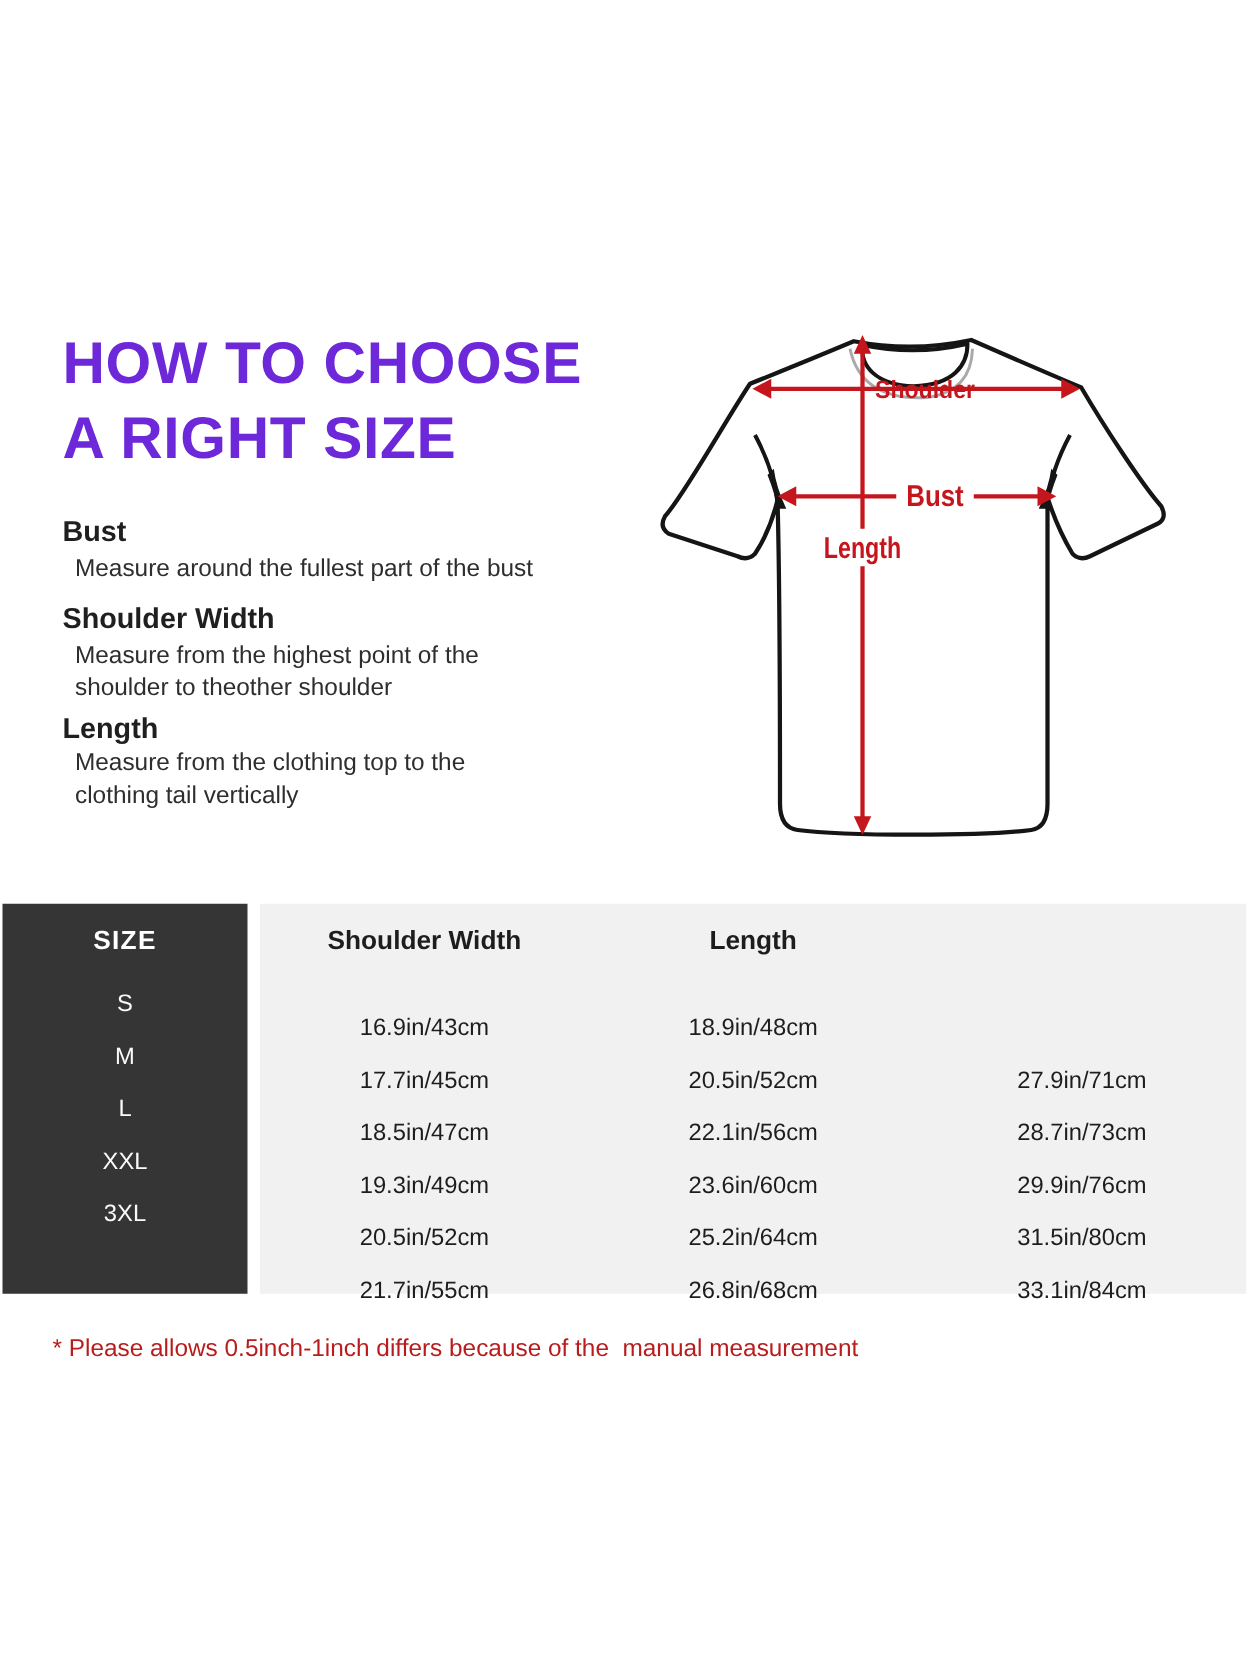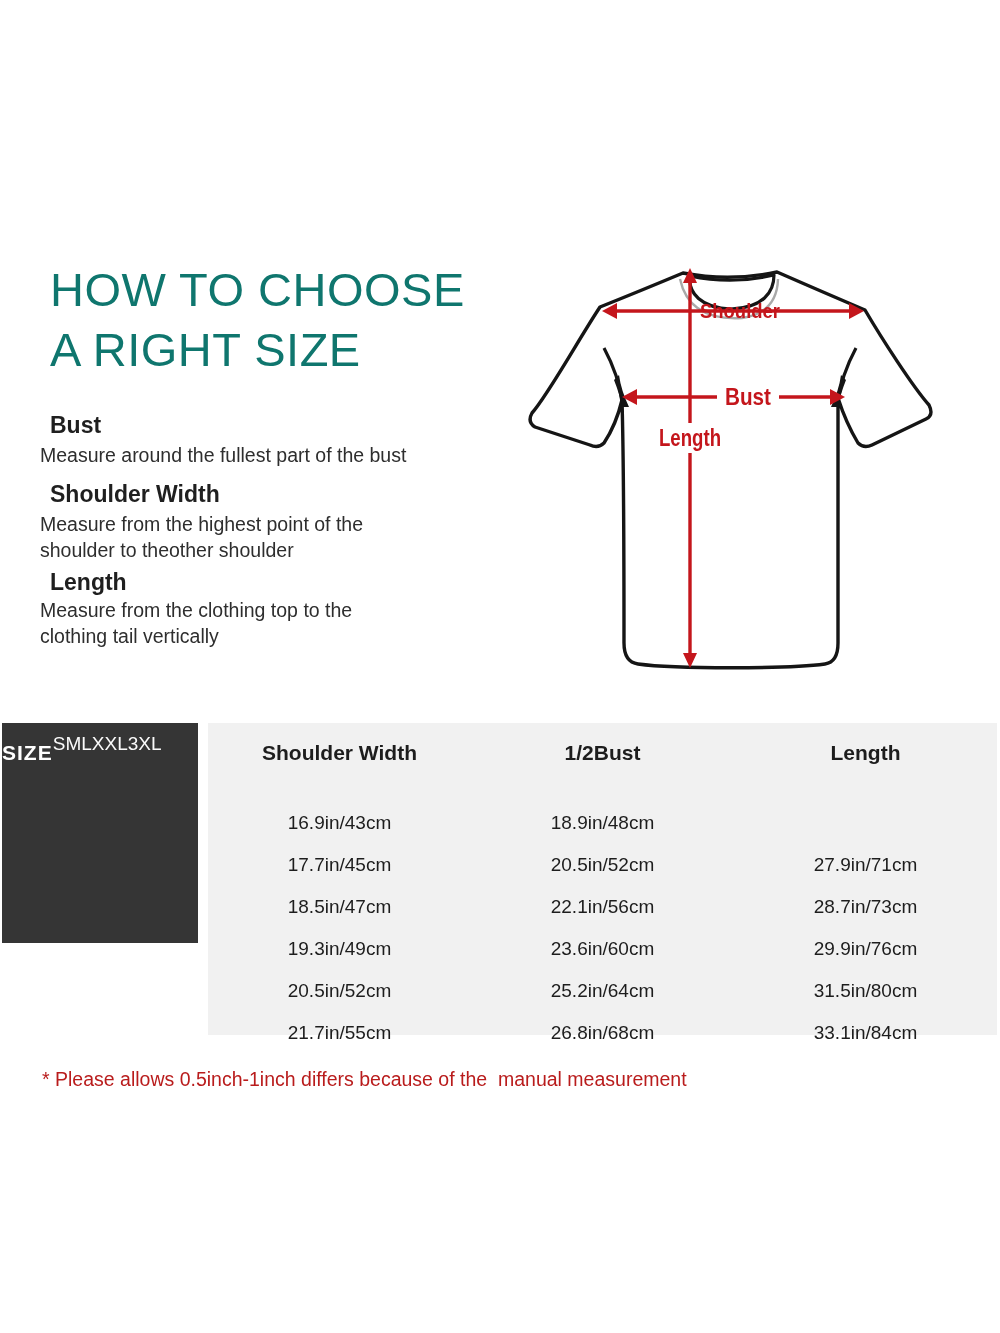--- a/index.html
+++ b/index.html
@@ -3,45 +3,45 @@
 <meta charset="utf-8">
 <style>
   html,body{margin:0;padding:0;background:#ffffff;}
   #page{
     position:relative;width:1000px;height:1333px;background:#ffffff;
     font-family:"Liberation Sans",sans-serif;overflow:hidden;
   }
   
   .title{
     position:absolute;left:50px;top:260px;
-    font-size:47px;font-weight:400;color:#0f766e;
+    font-size:47px;font-weight:700;color:#6d28d9;
     line-height:60px;letter-spacing:0.5px;
   }
   .sec-head{
     position:absolute;left:50px;
     font-size:23px;font-weight:700;color:#1f1f1f;
   }
   .sec-body{
-    position:absolute;left:40px;
+    position:absolute;left:60px;
     font-size:19.5px;color:#2e2e2e;line-height:26px;white-space:pre-line;
   }
   #sec-head-bust{top:412px;}
   #sec-body-bust{top:442px;}
   #sec-head-shoulder{top:481px;}
   #sec-body-shoulder{top:511px;}
   #sec-head-length{top:569px;}
   #sec-body-length{top:597px;}
   
   #diagram{position:absolute;left:520px;top:255px;width:420px;height:420px;}
   .arrow-label{font-family:"Liberation Sans",sans-serif;font-weight:700;}
   
   #size-table{position:absolute;left:2px;top:723px;width:995px;height:312px;}
   #size-col{
-    position:absolute;left:0;top:0;width:196px;height:220px;background:#353535;
-    display:flex;flex-direction:row;
+    position:absolute;left:0;top:0;width:196px;height:312px;background:#353535;
+    display:flex;flex-direction:column;
   }
   .size-col-header{
     height:60px;display:flex;align-items:center;justify-content:center;
     color:#ffffff;font-size:21px;font-weight:700;letter-spacing:1px;
   }
   .size-col-cell{
     height:42px;display:flex;align-items:center;justify-content:center;
     color:#fafafa;font-size:19px;
   }
   #value-panel{
@@ -143,21 +143,20 @@
       <div class="size-col-cell">S</div>
       <div class="size-col-cell">M</div>
       <div class="size-col-cell">L</div>
       <div class="size-col-cell">XXL</div>
       <div class="size-col-cell">3XL</div>
     </div>
 
     <div id="value-panel">
       <div class="value-header-row">
         <div>Shoulder Width</div>
-        <div>1/2Bust</div>
         <div>Length</div>
       </div>
       <div class="value-row">
         <div>16.9in/43cm</div>
         <div>18.9in/48cm</div>
       </div>
       <div class="value-row">
         <div>17.7in/45cm</div>
         <div>20.5in/52cm</div>
         <div>27.9in/71cm</div>

